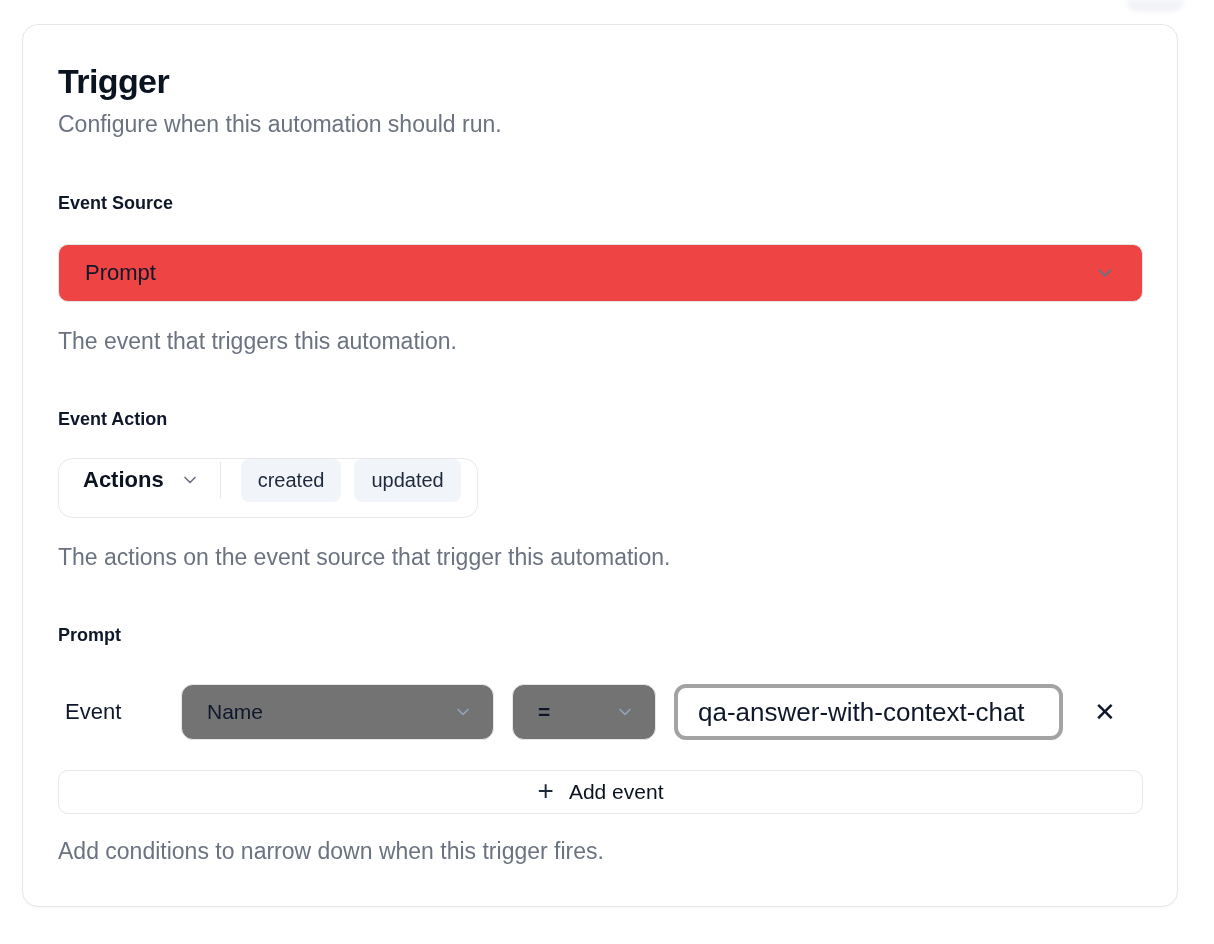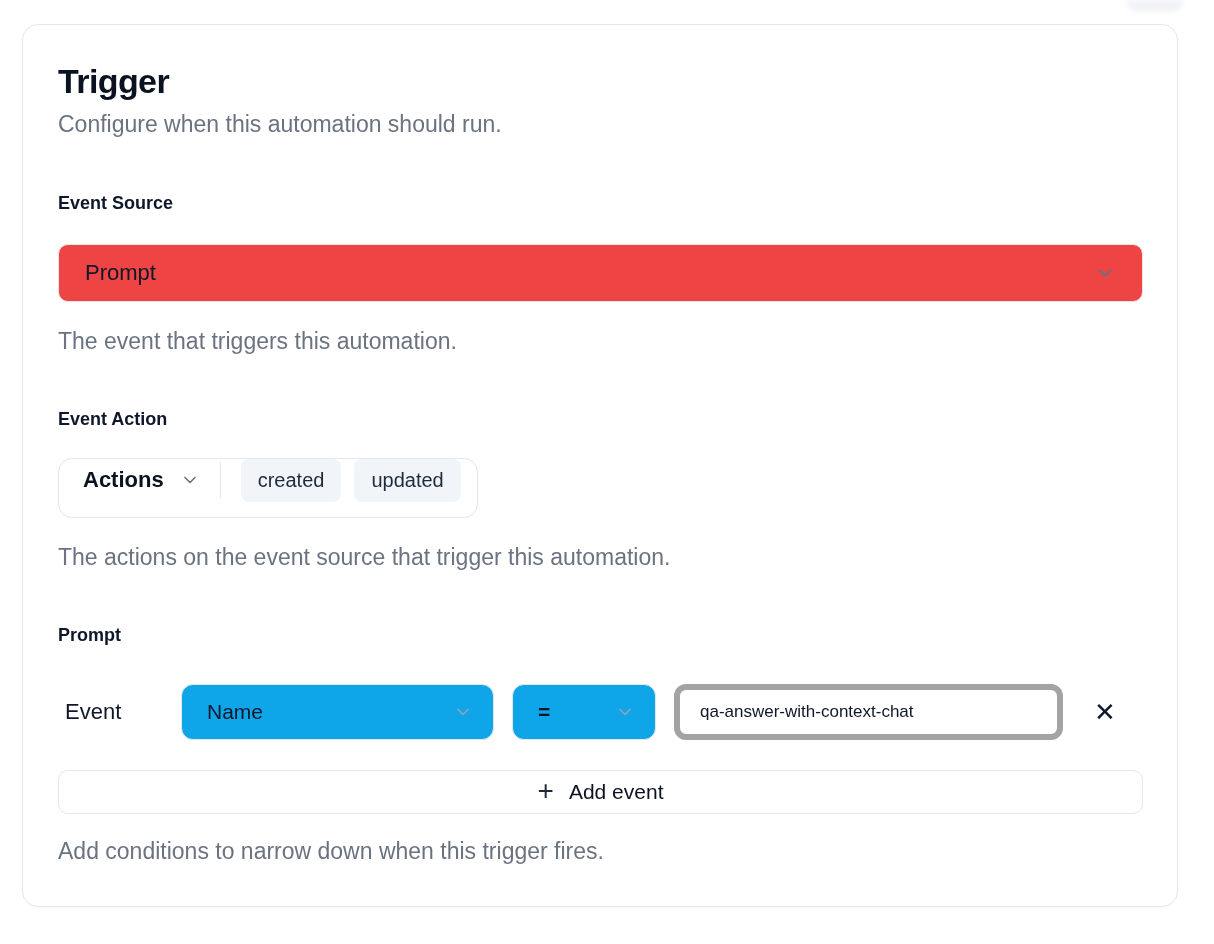--- a/index.html
+++ b/index.html
@@ -91,32 +91,32 @@
     margin-top: 35px;
     display: flex; align-items: center;
   }
   .where-label {
     width: 123px; padding-left: 7px;
     font-size: 22px; color: #0f172a;
   }
   .pill-select {
     height: 56px;
     border: 1px solid #e5e7eb; border-radius: 12px;
-    background: #0ea5e9;
+    background: #737373;
     display: flex; align-items: center; justify-content: space-between;
     padding: 0 20px 0 25px;
     cursor: pointer;
   }
   .field-select { width: 313px; margin-right: 18px; font-size: 21px; font-weight: 500; }
   .op-select   { width: 144px; margin-right: 18px; font-size: 21px; font-weight: 600; }
   .value-input {
     width: 389px; height: 56px;
-    border: 6px solid #a3a3a3; border-radius: 12px;
+    border: 4px solid #a3a3a3; border-radius: 12px;
     padding: 0 20px;
-    font-size: 17px; color: #0f172a;
+    font-size: 26px; color: #0f172a;
     font-family: "Liberation Sans", sans-serif;
     outline: none; background: #fff;
   }
   .remove-btn {
     margin-left: 27px;
     border: none; background: none;
     font-size: 26px; line-height: 1; color: #0f172a;
     cursor: pointer; padding: 4px;
   }
   .add-filter-btn {

